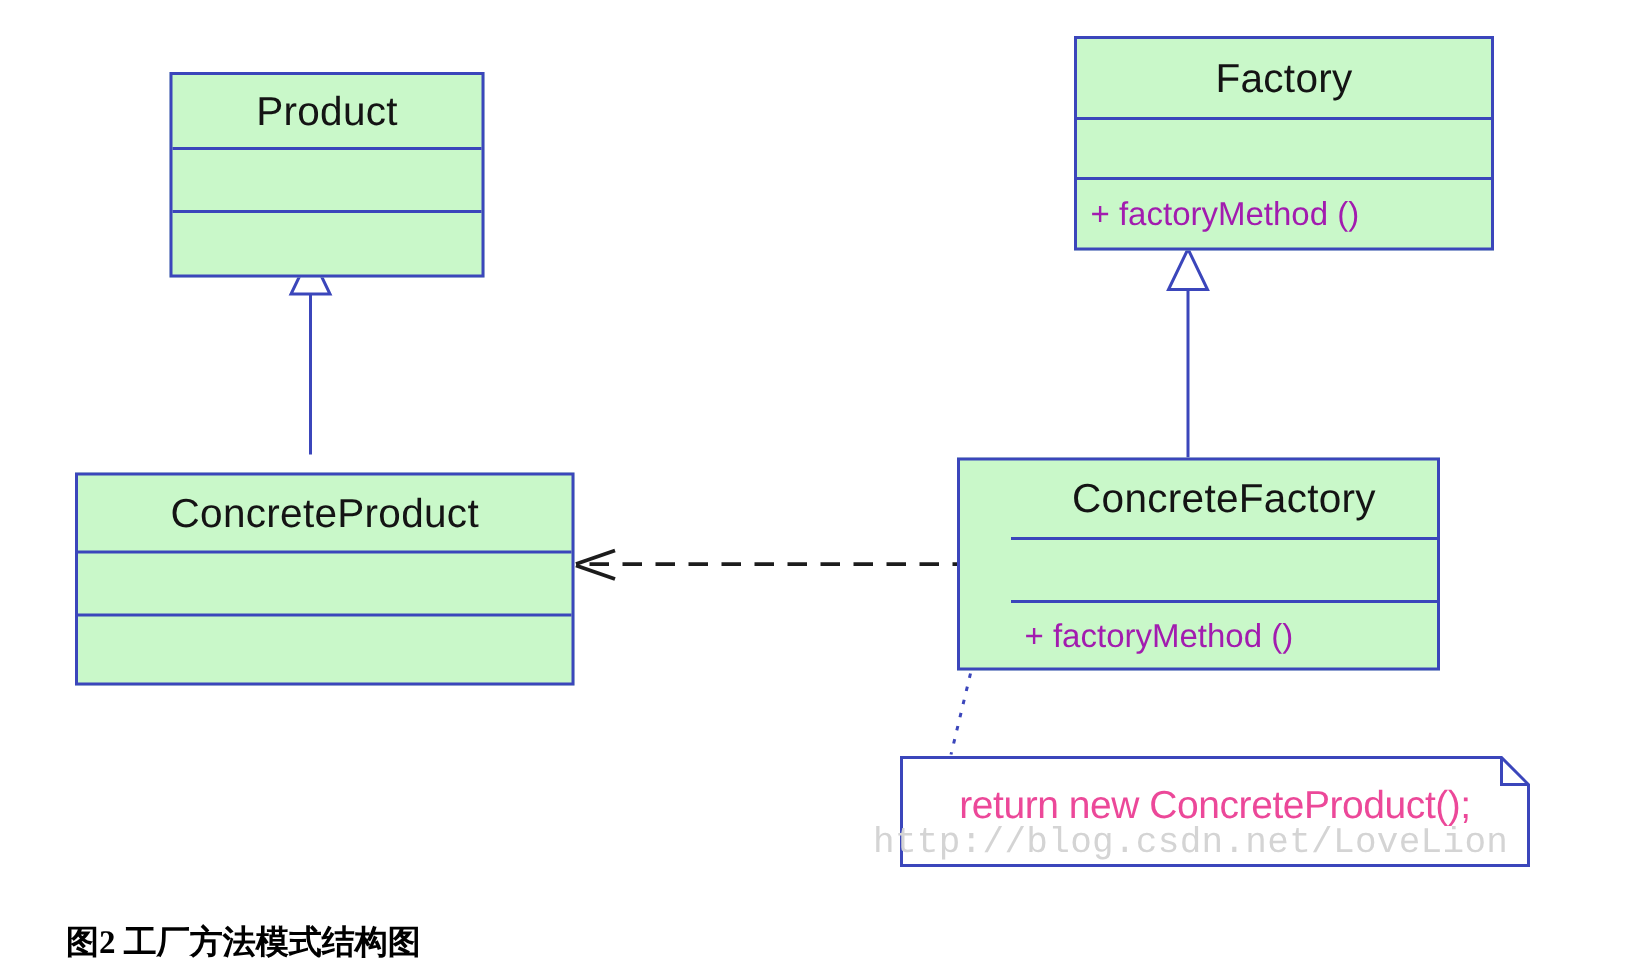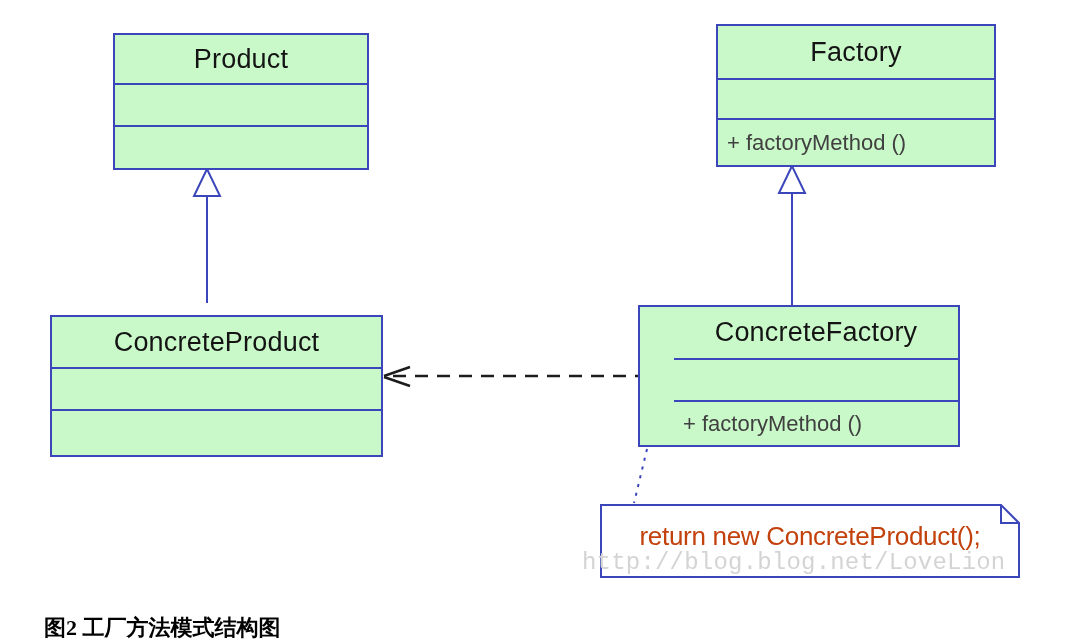--- a/index.html
+++ b/index.html
@@ -30,40 +30,40 @@
   }
   .uml-class .attr-row {
     border-top: 2px solid #3b46bb;
   }
   .uml-class .method-row {
     border-top: 2px solid #3b46bb;
     flex: 1;
     display: flex;
     align-items: center;
     font-size: 22px;
-    color: #404040;
+    color: #a21caf;
     padding-left: 9px;
   }
   #connector-layer {
     position: absolute;
     left: 0; top: 0;
     width: 1090px; height: 644px;
     z-index: 1;
   }
   #note-text {
     position: absolute;
     left: 601px;
     top: 505px;
     width: 418px;
     height: 62px;
     display: flex;
     align-items: center;
     justify-content: center;
     font-size: 26px;
-    color: #c2410c;
+    color: #ec4899;
     letter-spacing: -0.3px;
     z-index: 4;
     pointer-events: none;
     border-radius: 18px;
   }
   #watermark {
     position: absolute;
     left: 582px;
     top: 549px;
     font-family: "Liberation Mono", "DejaVu Sans Mono", monospace;
@@ -113,21 +113,21 @@
     <g>
       <line x1="647" y1="449" x2="634" y2="503" stroke="#3b46bb" stroke-width="2" stroke-dasharray="3 6"></line>
     </g>
 
     <g>
       <path d="M601,577 L601,505 L1001,505 L1019,523 L1019,577 Z" fill="#ffffff" stroke="#3b46bb" stroke-width="2"></path>
       <path d="M1001,505 L1001,523 L1019,523" fill="none" stroke="#3b46bb" stroke-width="2"></path>
     </g>
   </svg>
 
-  <div class="uml-class" style="left:113px; top:33px; width:256px; height:137px;">
+  <div class="uml-class" style="left:113px; top:48px; width:210px; height:137px;">
     <div class="name-row" style="height:48px;">Product</div>
     <div class="attr-row" style="height:40px;"></div>
     <div class="method-row"></div>
   </div>
 
   <div class="uml-class" style="left:676px; top:24px; width:280px; height:143px;margin-left:40px;">
     <div class="name-row" style="height:52px;">Factory</div>
     <div class="attr-row" style="height:38px;"></div>
     <div class="method-row">+ factoryMethod ()</div>
   </div>
@@ -139,17 +139,17 @@
   </div>
 
   <div class="uml-class" style="left:638px; top:305px; width:322px; height:142px;padding-left:34px;">
     <div class="name-row" style="height:51px;">ConcreteFactory</div>
     <div class="attr-row" style="height:40px;"></div>
     <div class="method-row">+ factoryMethod ()</div>
   </div>
 
   <div id="note-text">return new ConcreteProduct();</div>
 
-  <div id="watermark">http://blog.blog.net/LoveLion</div>
+  <div id="watermark">http://blog.csdn.net/LoveLion</div>
 
   <div id="caption">图2 工厂方法模式结构图</div>
 
 </div>
 
 </body></html>

